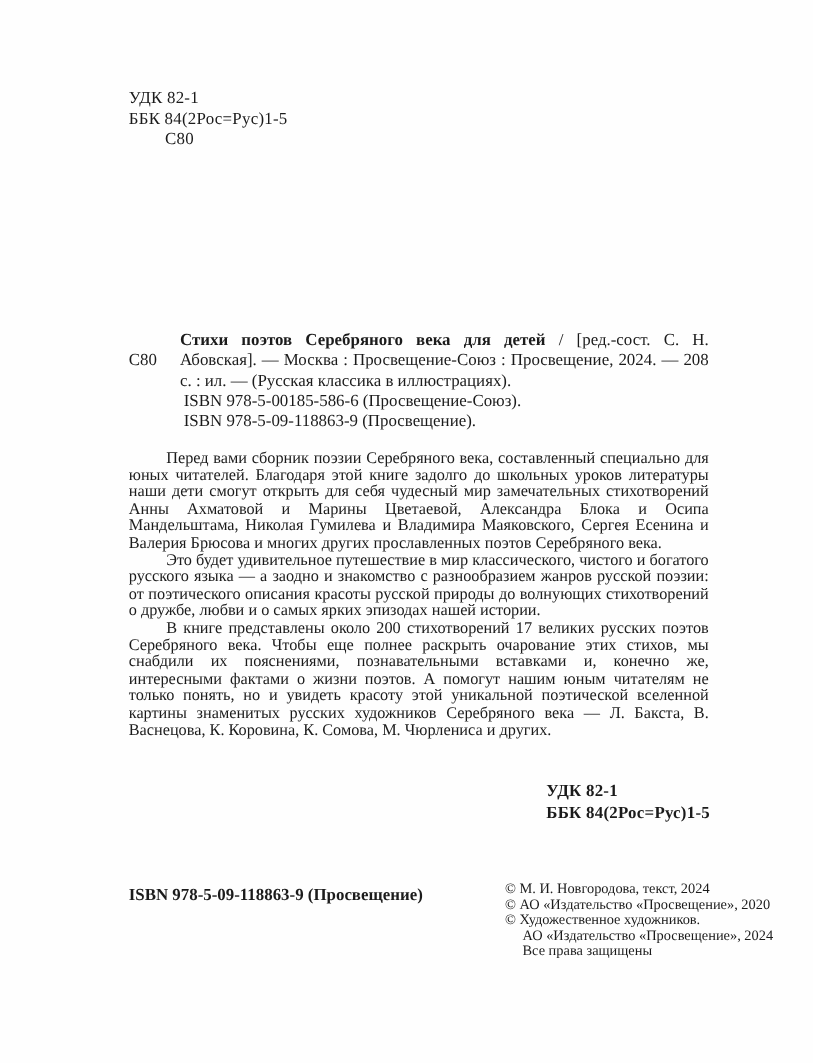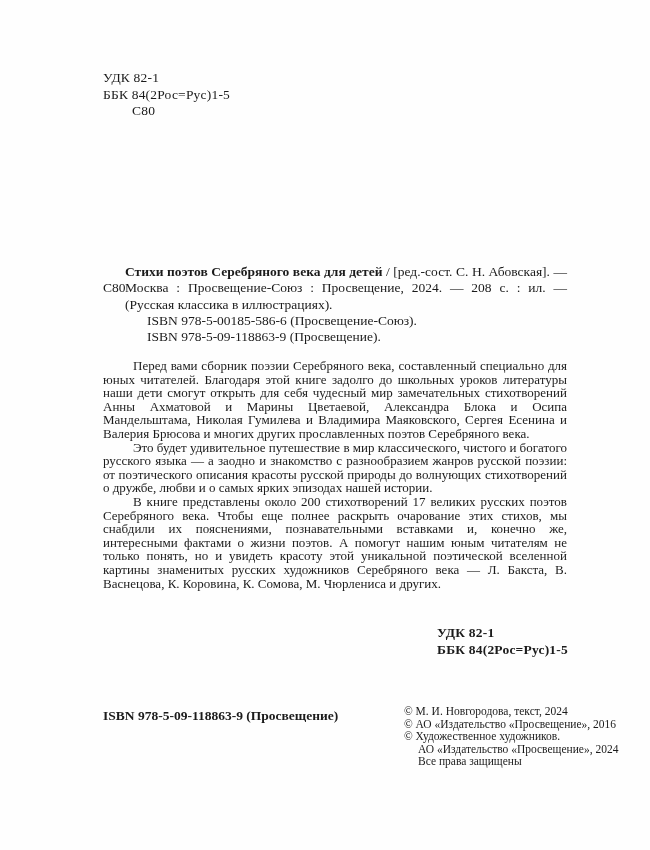--- a/index.html
+++ b/index.html
@@ -31,21 +31,21 @@
     width: 464px;
     font-size: 13.5px;
     line-height: 16.3px;
   }
   .biblio .author-sign {
     position: absolute;
     left: 0;
     top: 16.3px;
   }
   .biblio .entry {
-    margin-left: 22px;
+    margin-left: 41px;
     text-align: justify;
   }
   .biblio .entry-title { font-weight: bold; }
   .biblio .isbn-line { margin-left: 44px; }
 
   
   .annotation {
     left: 103px;
     top: 359px;
     width: 464px;
@@ -111,17 +111,17 @@
   <div>УДК 82-1</div>
   <div>ББК 84(2Рос=Рус)1-5</div>
 </div>
 
 <div class="abs imprint-isbn">
   <div>ISBN 978-5-09-118863-9 (Просвещение)</div>
 </div>
 
 <div class="abs imprint-copyright">
   <div>© М. И. Новгородова, текст, 2024</div>
-  <div>© АО «Издательство «Просвещение», 2016</div>
+  <div>© АО «Издательство «Просвещение», 2020</div>
   <div>© Художественное художников.</div>
   <div class="indent">АО «Издательство «Просвещение», 2024</div>
   <div class="indent">Все права защищены</div>
 </div>
 
 </body></html>

